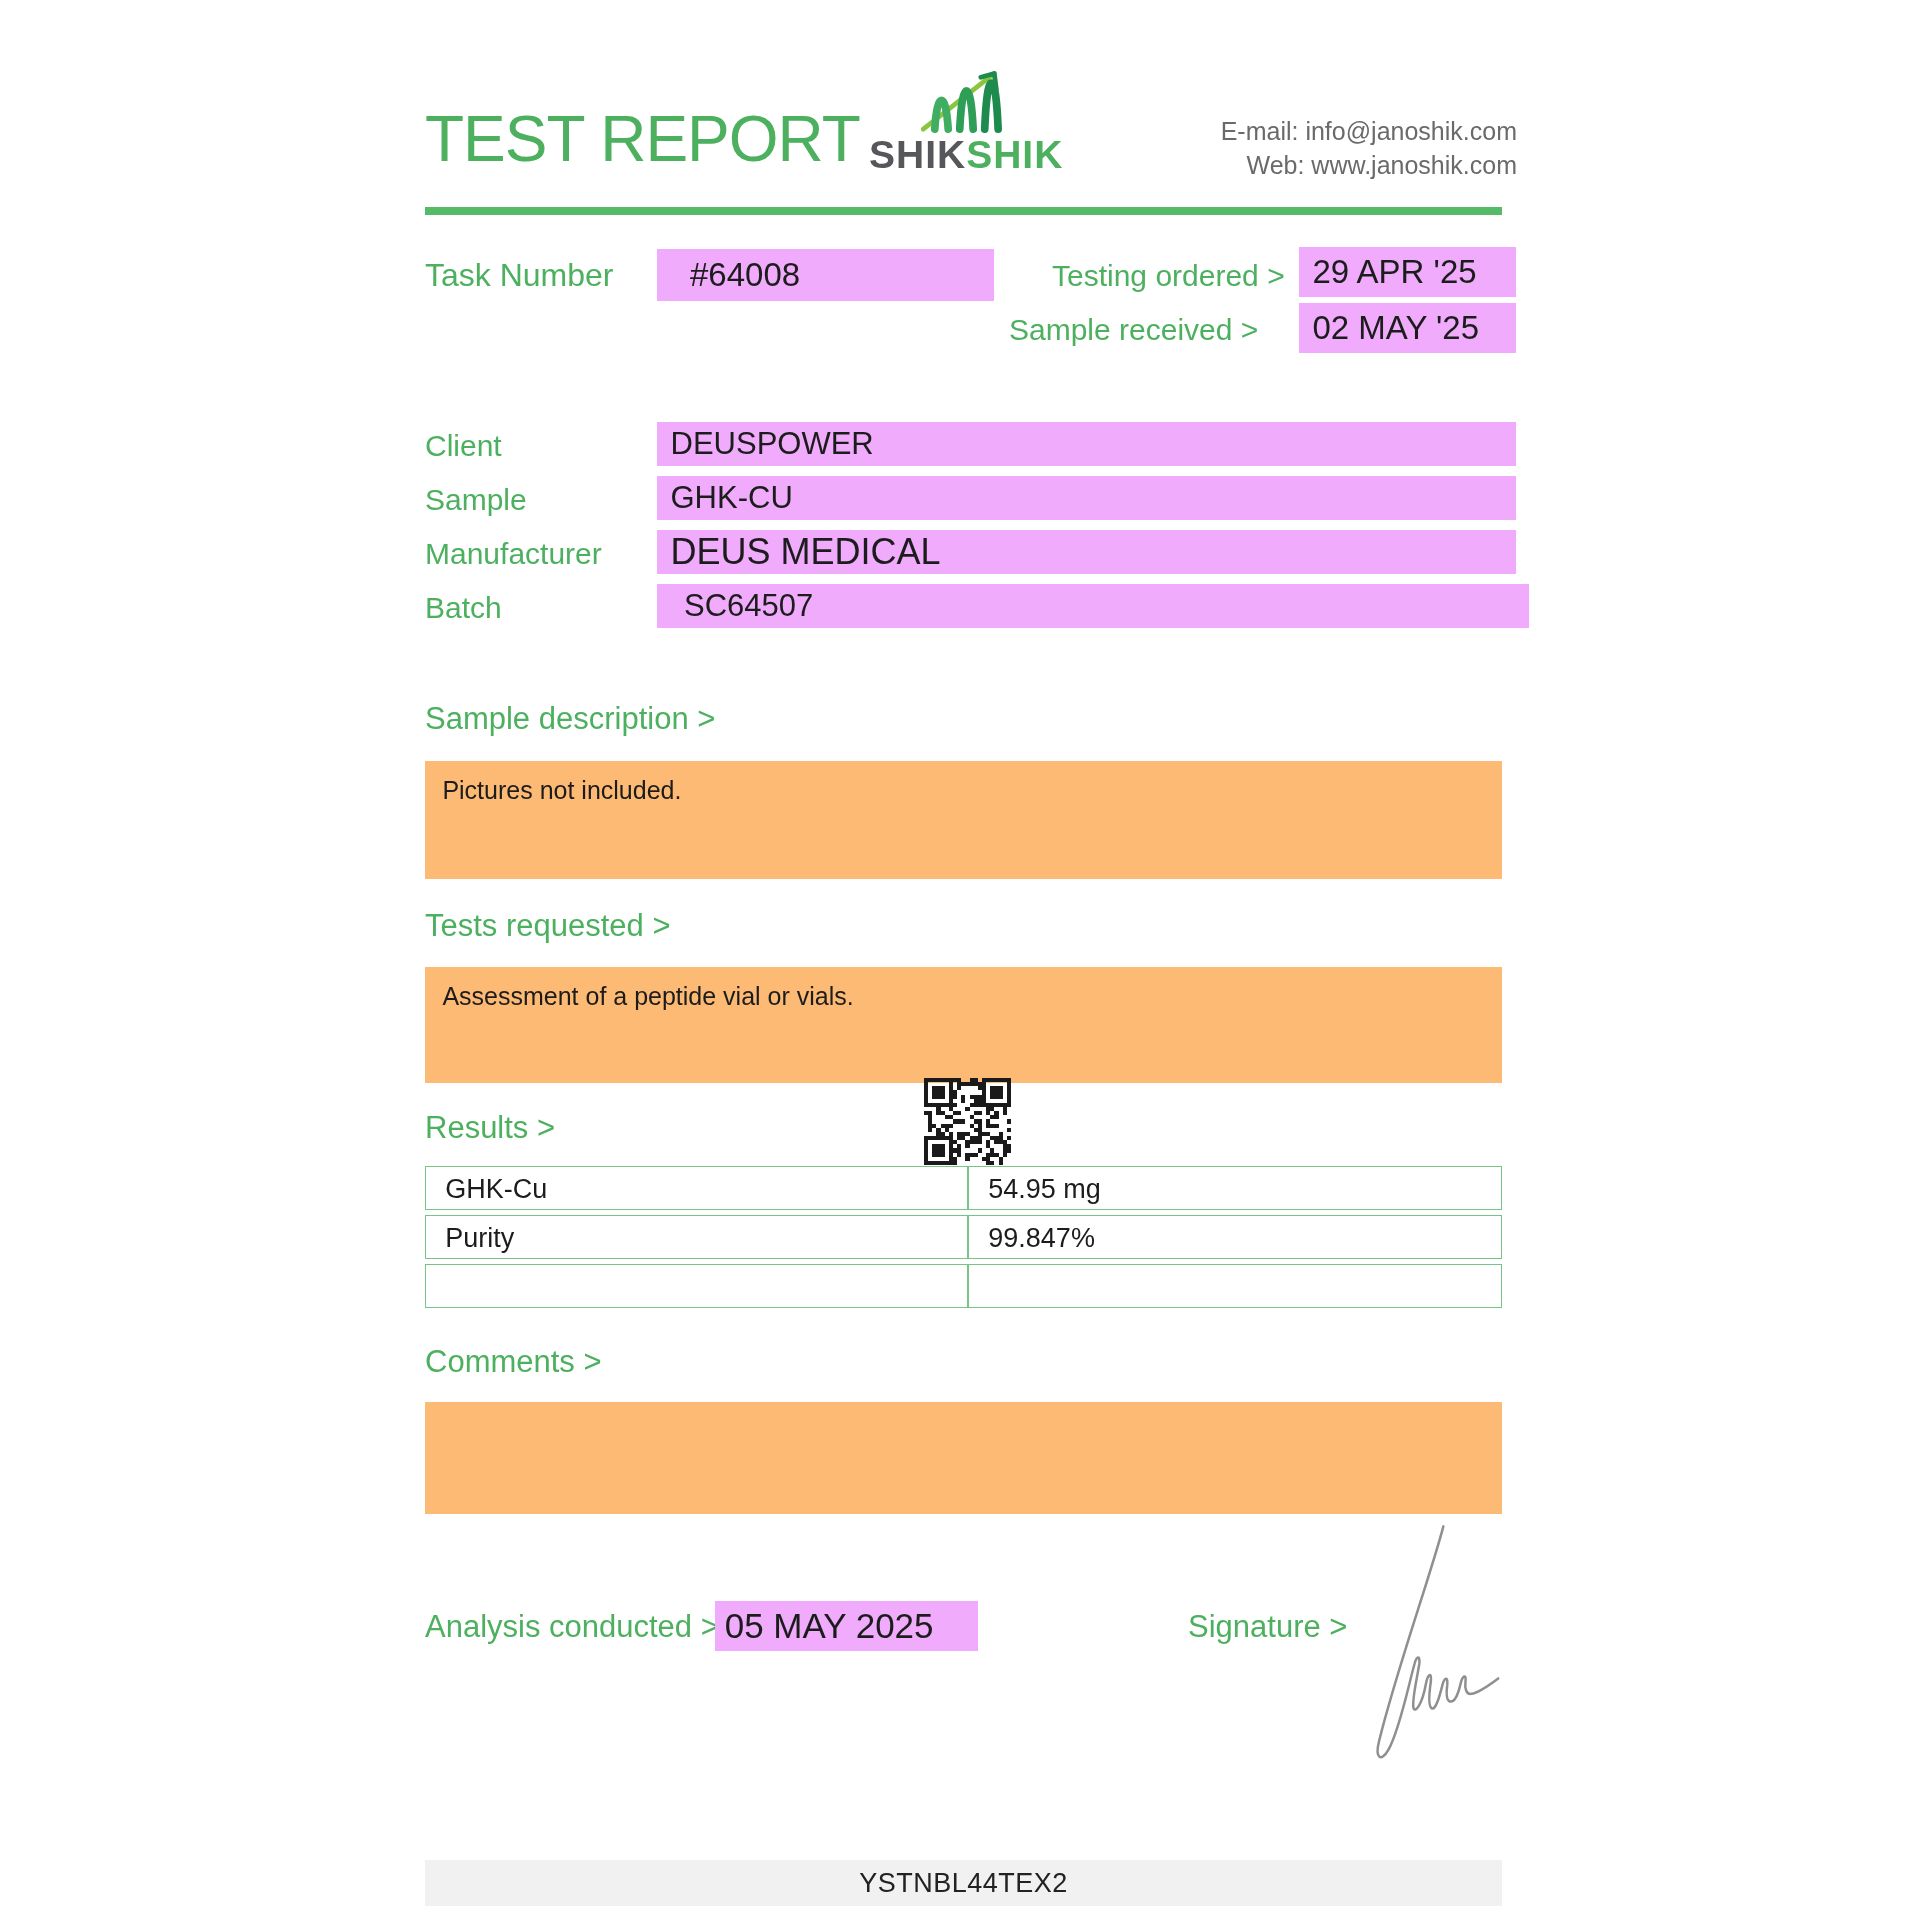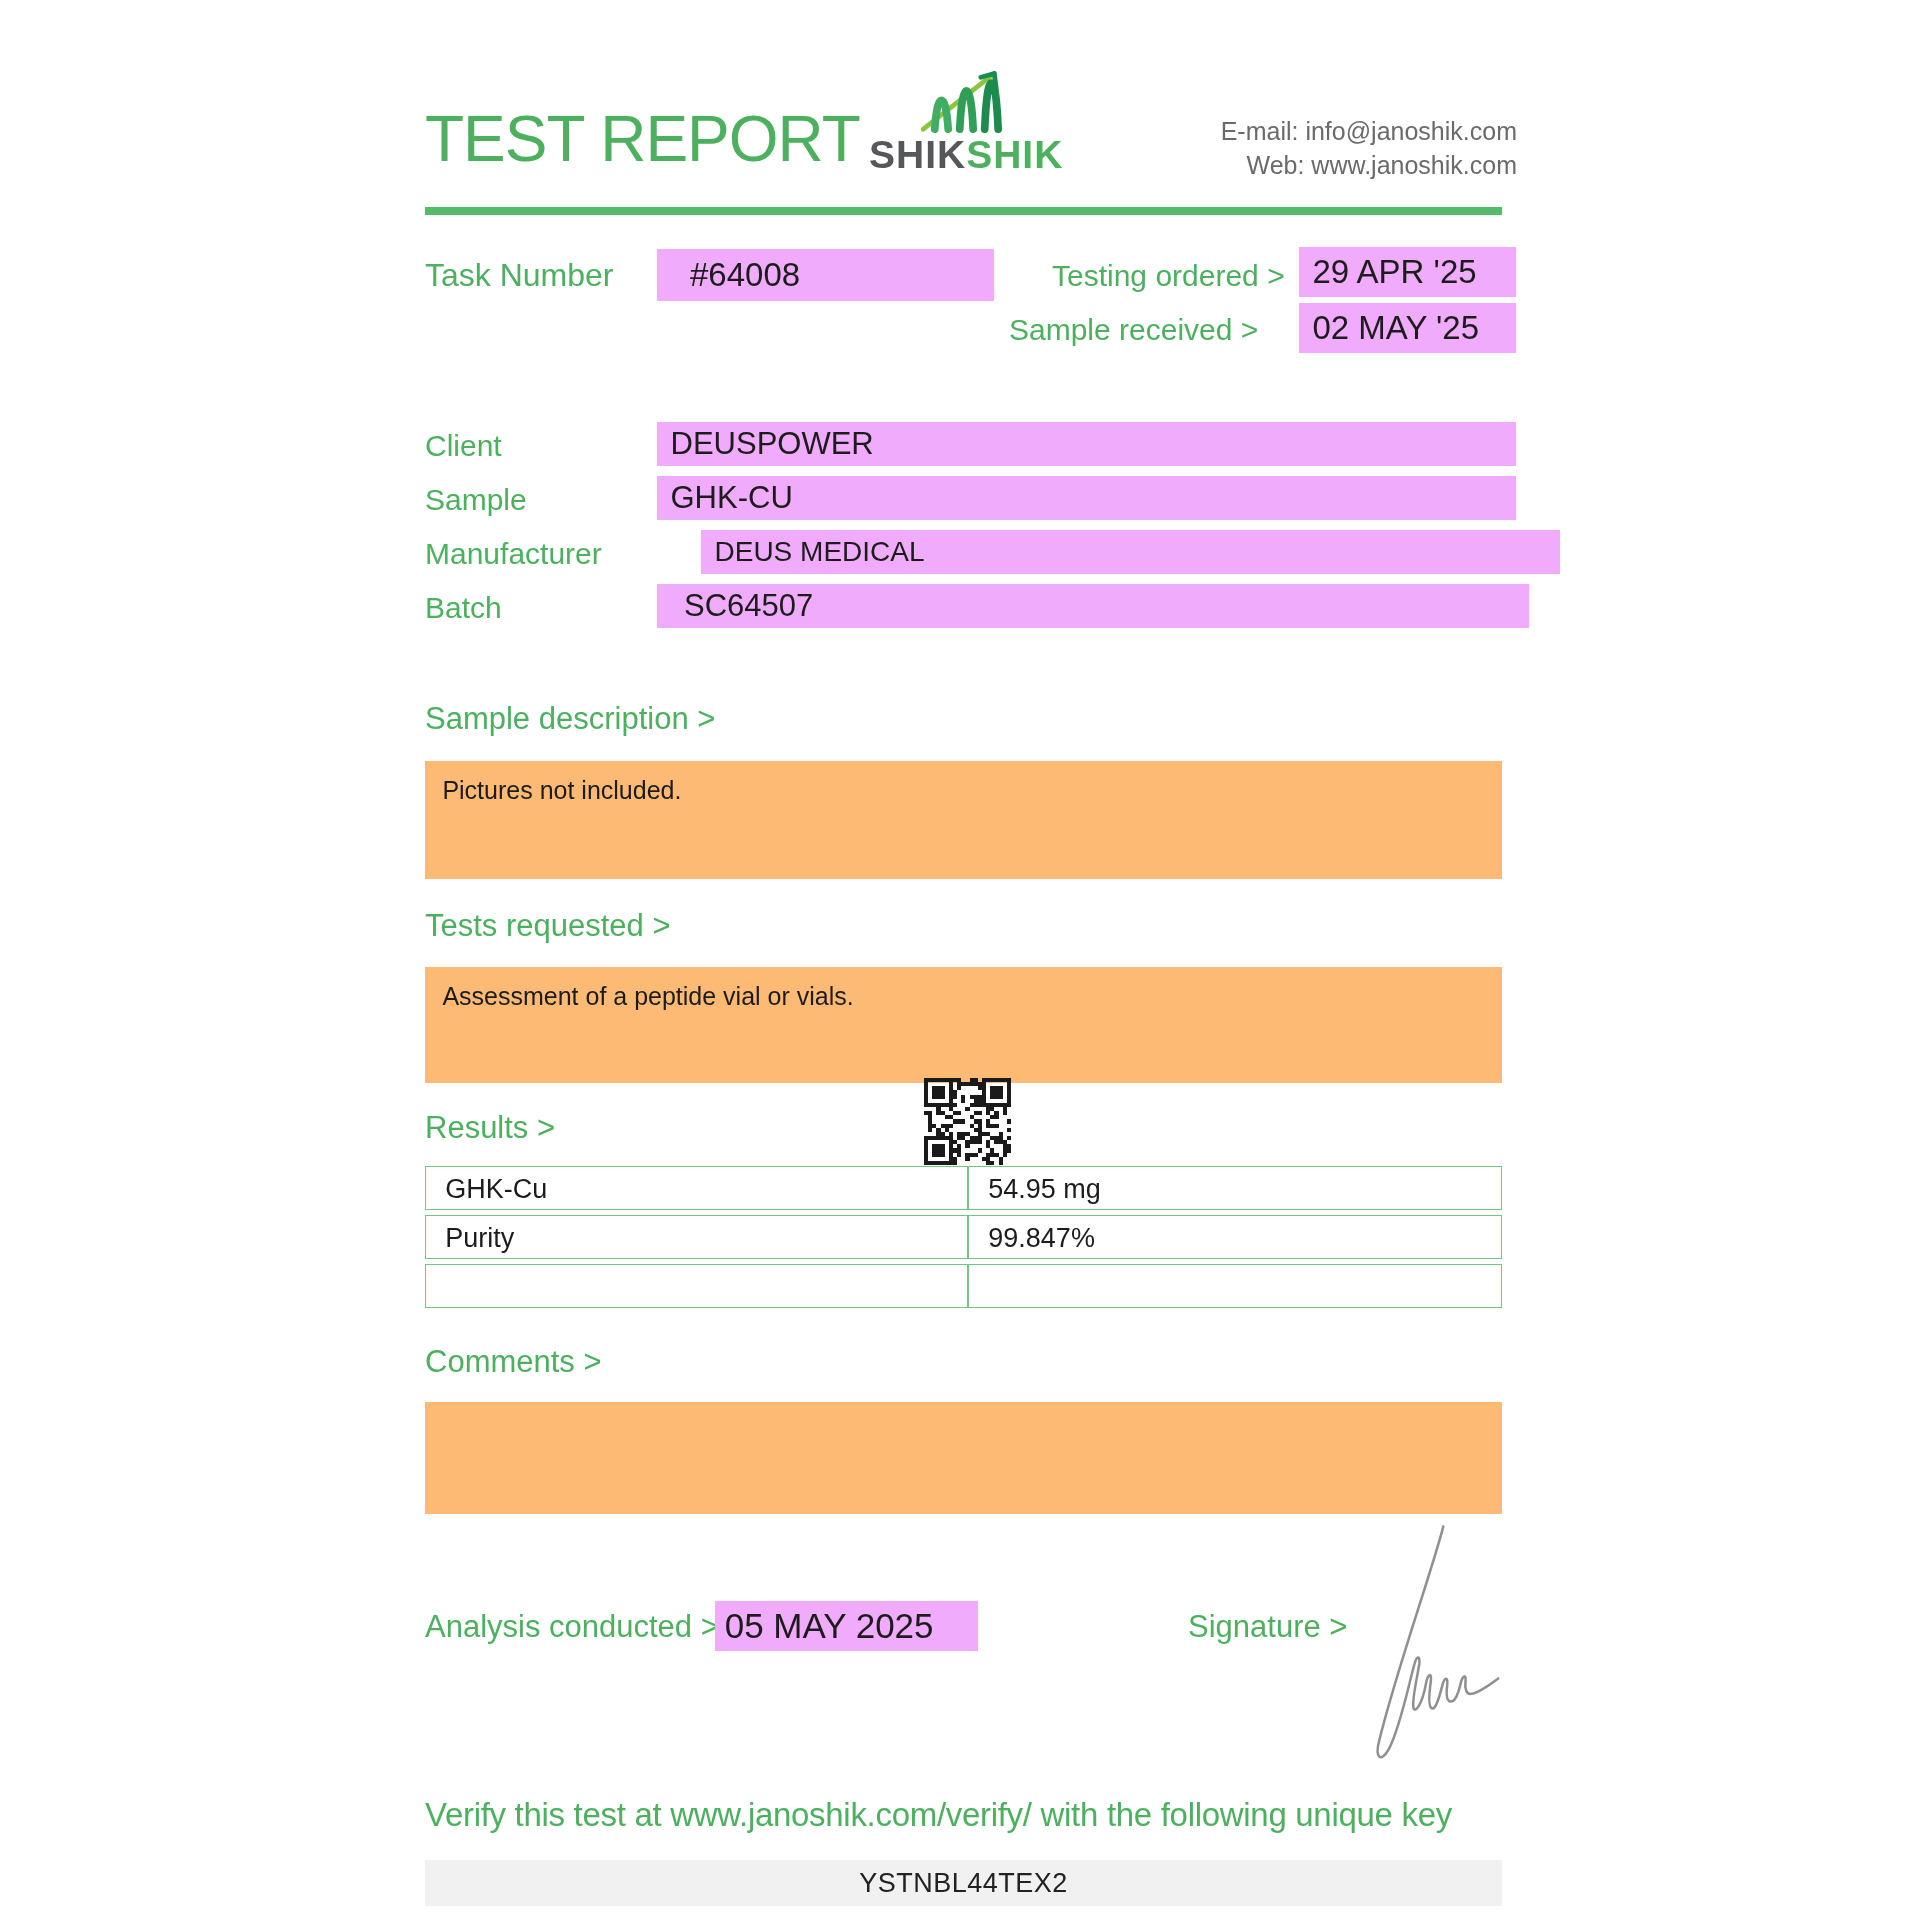--- a/index.html
+++ b/index.html
@@ -98,21 +98,21 @@
   <div class="abs label" style="left:1009px;top:313px;">Sample received &gt;</div>
   <div class="abs valuebox" style="left:1299px;top:303px;width:203px;height:50px;padding-left:13.5px;text-align:center;">02 MAY '25</div>
 
   <div class="abs label" style="left:425px;top:429px;">Client</div>
   <div class="abs valuebox" style="left:657px;top:422px;width:845px;height:44px;padding-left:13.5px;font-size:31px;">DEUSPOWER</div>
 
   <div class="abs label" style="left:425px;top:483px;">Sample</div>
   <div class="abs valuebox" style="left:657px;top:476px;width:845px;height:44px;padding-left:13.5px;font-size:31px;">GHK-CU</div>
 
   <div class="abs label" style="left:425px;top:537px;">Manufacturer</div>
-  <div class="abs valuebox" style="left:657px;top:530px;width:845px;height:44px;padding-left:13.5px;font-size:28px;margin-left:44px;">DEUS MEDICAL</div>
+  <div class="abs valuebox" style="left:657px;top:530px;width:845px;height:44px;padding-left:13.5px;font-size:36px;">DEUS MEDICAL</div>
 
   <div class="abs label" style="left:425px;top:591px;">Batch</div>
   <div class="abs valuebox" style="left:657px;top:584px;width:845px;height:44px;padding-left:27px;font-size:31px;">SC64507</div>
 
   <div class="abs section-head" style="left:425px;top:701px;">Sample description &gt;</div>
   <div class="abs bigbox" style="left:425px;top:761px;width:1077px;height:118px;">
     <span>Pictures not included.</span>
   </div>
 
   <div class="abs section-head" style="left:425px;top:908px;">Tests requested &gt;</div>
@@ -376,17 +376,16 @@
 
   <div class="abs label" style="left:1188px;top:1609px;font-size:31px;">Signature &gt;</div>
   <svg class="abs" style="left:1350px;top:1518px;" width="154" height="266" viewBox="0 0 160 275">
     <path d="M97,8 C84,58 48,158 30,232 C26,248 32,254 40,240 C52,218 61,172 67,151
              C69,143 73,141 72,151 C69,169 64,190 66,197 C68,202 75,193 79,171
              C81,161 85,159 84,169 C82,183 81,195 85,197 C89,199 93,185 96,173
              C98,165 102,163 101,173 C100,181 100,189 104,190 C109,191 113,181 115,171
              C117,163 121,161 120,169 C119,177 121,183 126,182 C133,181 146,172 154,166" stroke="#8f8f8f" stroke-width="2.6" fill="none" stroke-linecap="round" stroke-linejoin="round"></path>
   </svg>
 
-  <div class="abs verify">Verify this test at www.janoshik.com/verify/ with the following unique key</div>
   <div class="abs keybox">YSTNBL44TEX2</div>
 
 </div>
 
 
 </body></html>

